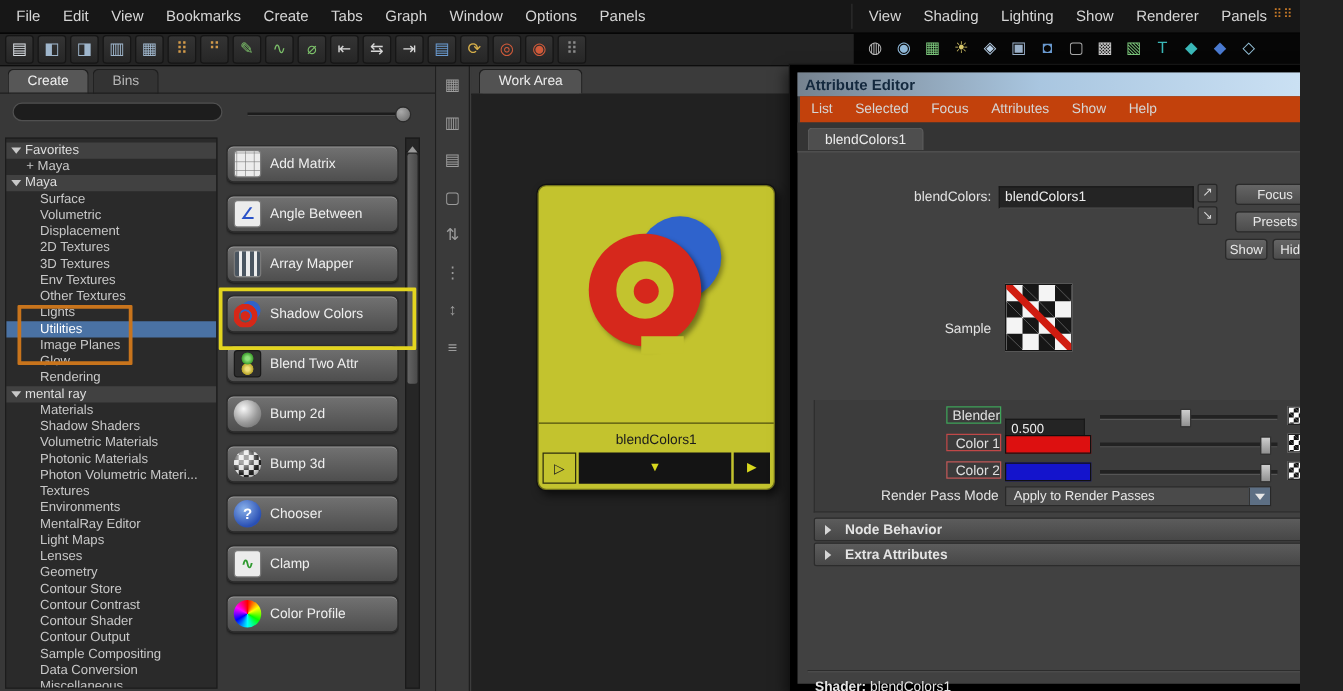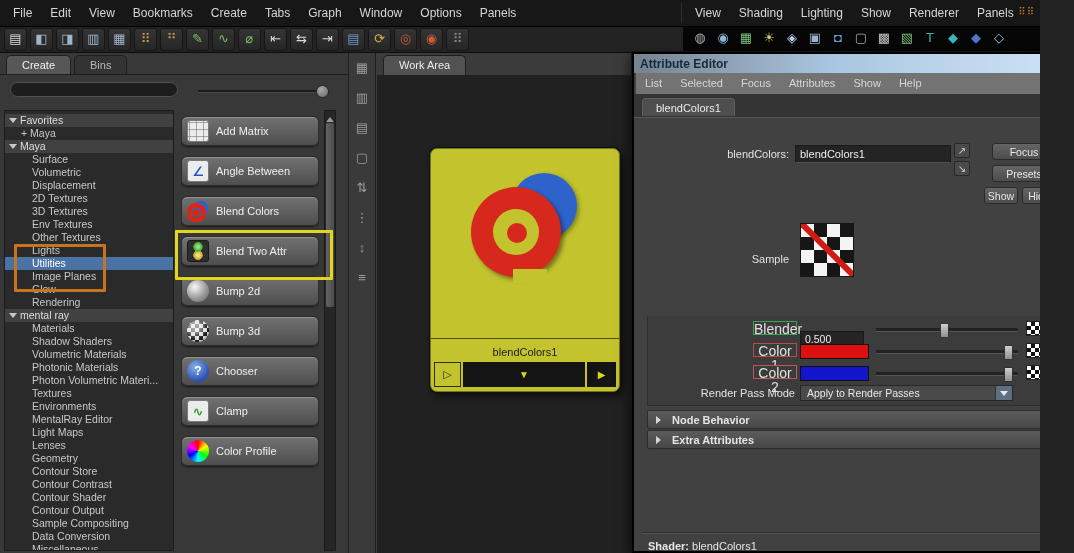--- a/index.html
+++ b/index.html
@@ -97,28 +97,28 @@
   .sw-core{position:absolute;left:36px;top:52px;width:20px;height:20px;background:#d6281c;border-radius:50%}
   .sw-notch{position:absolute;left:42px;top:98px;width:34px;height:14px;background:#c3c32e}
   .card-divider{position:absolute;left:0;right:0;bottom:52px;height:1px;background:#50500e}
   .card-title{position:absolute;left:0;right:0;bottom:33px;text-align:center;color:#1c1c1c;font-size:11px}
   .card-bottom{position:absolute;left:3px;right:3px;bottom:4px;height:25px;display:flex;gap:2px}
   .nb-left{width:27px;border:1px solid #2e2e0e;display:flex;align-items:center;justify-content:center;color:#222;font-size:11px;box-sizing:border-box}
   .nb-mid{flex:1;background:#141414;display:flex;align-items:center;justify-content:center;color:#d8d81e;font-size:10px}
   .nb-right{width:29px;background:#141414;display:flex;align-items:center;justify-content:center;color:#d8d81e;font-size:10px}
 
   
-  #ae{position:absolute;left:632px;top:52px;width:442px;height:501px;background:#414141;border:2px solid #000000;
+  #ae{position:absolute;left:632px;top:52px;width:442px;height:501px;background:#414141;border:6px solid #000000;
     box-shadow:0 0 0 1px #141414,-4px 4px 10px rgba(0,0,0,.5);z-index:20;box-sizing:border-box}
   #ae-titlebar{position:absolute;left:0;top:0;right:0;height:19px;background:linear-gradient(90deg,#75828f,#a9c6e0 45%,#cfe4f6);
     display:flex;align-items:center;padding:0 3px 0 6px;box-sizing:border-box}
   #ae-title{font-size:12px;font-weight:bold;color:#14293e}
   #ae-close{margin-left:auto;width:18px;height:14px;line-height:13px;text-align:center;background:linear-gradient(#f49a7c,#c23a1c);
     border:1px solid #7e2410;border-radius:2px;color:#fff;font-size:9px;font-weight:bold;box-sizing:border-box}
-  #ae-menus{position:absolute;left:2px;top:19px;right:0;height:21px;background:#737373;border-bottom:1px solid #353535}
+  #ae-menus{position:absolute;left:2px;top:19px;right:0;height:21px;background:#c2410c;border-bottom:1px solid #353535}
   .ae-mi{padding:4px 9px;font-size:11px}
   #ae-tabs{position:absolute;left:0;top:40px;right:0;height:23px;background:#343434;border-bottom:1px solid #575757}
   .ae-tab{position:absolute;left:8px;top:4px;padding:3px 13px 2px;background:#4e4e4e;border:1px solid #5e5e5e;border-bottom:none;
     border-radius:4px 4px 0 0;color:#ececec;font-size:11px}
   #ae-body{position:absolute;left:0;top:63px;right:0;bottom:0}
   .ae-label{position:absolute;color:#e2e2e2;font-size:11px}
   #lbl-nodetype{left:0;top:31px;width:155px;text-align:right}
   #node-name-field{position:absolute;left:161px;top:28px;width:150px;height:16px;line-height:16px;background:#242424;
     border:1px solid #191919;border-bottom-color:#4f4f4f;color:#ececec;font-size:11px;padding-left:4px}
   .minibtn{position:absolute;width:16px;height:15px;line-height:14px;text-align:center;background:#4a4a4a;border:1px solid #272727;
@@ -142,21 +142,21 @@
   .sec-header{position:absolute;left:13px;right:16px;height:19px;background:linear-gradient(#5c5c5c,#474747);
     border:1px solid #2c2c2c;border-radius:2px;font-weight:bold;color:#e4e4e4;font-size:11px;line-height:18px;
     padding-left:24px;box-sizing:border-box}
   .sec-header::before{content:"";position:absolute;left:8px}
   .sec-header.exp::before{top:7px;border:4px solid transparent;border-top:5px solid #d6d6d6}
   .sec-header.col::before{top:5px;border:4px solid transparent;border-left:5px solid #d6d6d6}
   #sec1{top:180px}
   #sec1-body{position:absolute;left:13px;right:16px;top:199px;height:90px;background:#3c3c3c;border:1px solid #2e2e2e;border-top:none;box-sizing:border-box}
   #sec2{top:293px}
   #sec3{top:313px}
-  .chip{position:absolute;width:44px;height:14px;line-height:14px;text-align:center;font-size:14px;background:#3b3b3b;
+  .chip{position:absolute;width:44px;height:14px;line-height:14px;text-align:right;font-size:11px;background:#3b3b3b;
     border:1px solid #888;color:#e0e0e0;box-sizing:border-box}
   #chip-blender{left:105px;top:5px}
   #chip-color1{left:105px;top:27px}
   #chip-color2{left:105px;top:49px}
   .val-field{position:absolute;left:152px;width:64px;height:14px;line-height:14px;background:#242424;border:1px solid #191919;
     border-bottom-color:#4f4f4f;color:#ececec;font-size:10.5px;padding-left:4px;box-sizing:border-box}
   #blender-value{top:15px}
   .cswatch{position:absolute;left:152px;width:67px;height:13px;border:1px solid #101010}
   #color1-swatch{top:28px}
   #color2-swatch{top:50px}
@@ -362,22 +362,26 @@
 
     <div class="node-btn">
           <span class="nicon ni-addmatrix"></span>
           <span class="nlabel">Add Matrix</span>
         </div>
         <div class="node-btn">
           <span class="nicon ni-angle">∠</span>
           <span class="nlabel">Angle Between</span>
         </div>
         <div class="node-btn">
+          <span class="nicon ni-array"></span>
+          <span class="nlabel">Array Mapper</span>
+        </div>
+        <div class="node-btn">
           <span class="nicon ni-blend"></span>
-          <span class="nlabel">Blend Colors</span>
+          <span class="nlabel">Shadow Colors</span>
         </div>
         <div class="node-btn">
           <span class="nicon ni-blendtwo"></span>
           <span class="nlabel">Blend Two Attr</span>
         </div>
         <div class="node-btn">
           <span class="nicon ni-bump2d"></span>
           <span class="nlabel">Bump 2d</span>
         </div>
         <div class="node-btn">

